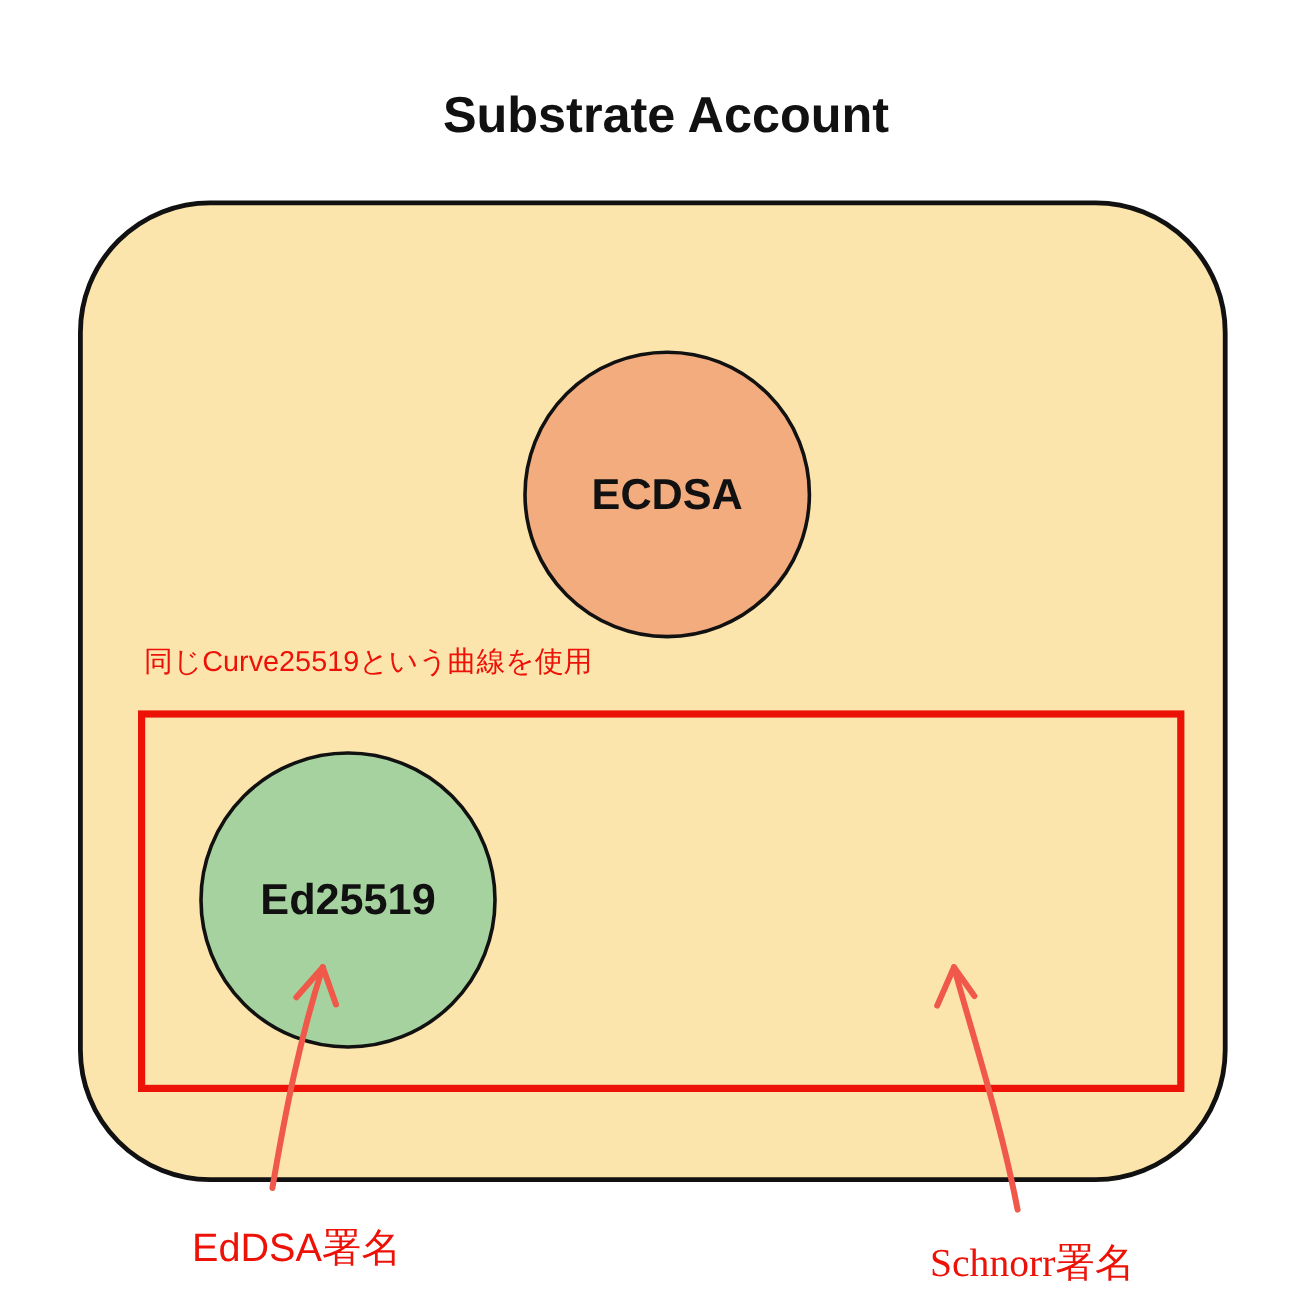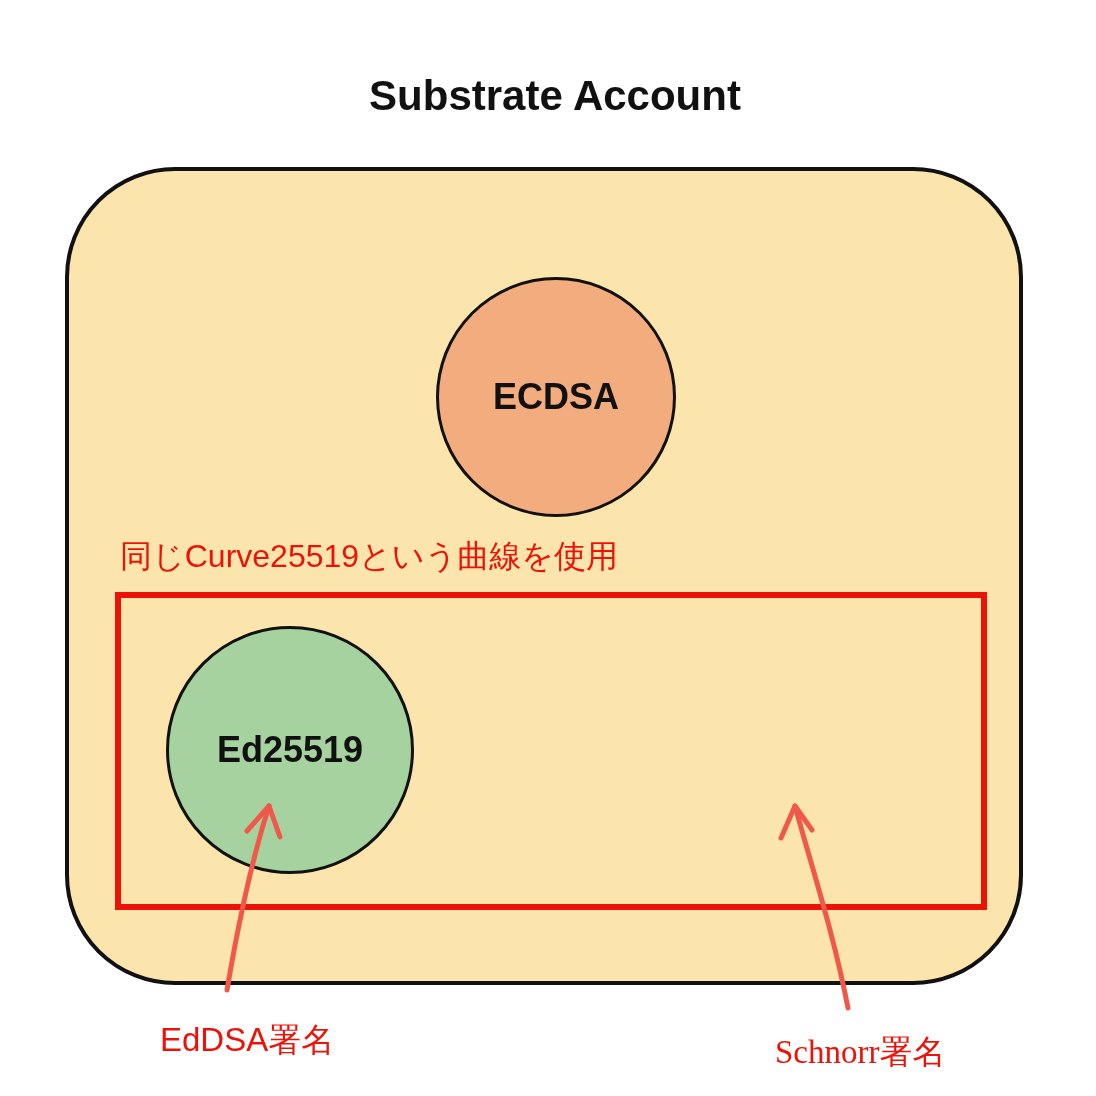--- a/index.html
+++ b/index.html
@@ -44,21 +44,21 @@
     box-sizing: border-box;
     display: flex;
     align-items: center;
     justify-content: center;
     font-weight: bold;
     font-size: 36px;
     color: #111111;
   }
   .circle-ecdsa {
     left: 436px;
-    top: 277px;
+    top: 292px;
     width: 240px;
     height: 240px;
     background: #F2AC7E;
     justify-content: center;
   }
   .circle-ed25519 {
     left: 166px;
     top: 626px;
     width: 248px;
     height: 248px;
@@ -69,21 +69,21 @@
     left: 690px;
     top: 626px;
     width: 248px;
     height: 248px;
     background: #B7CCC2;
   }
   .curve-note {
     position: absolute;
     left: 120px;
     top: 535px;
-    font-size: 32px;
+    font-size: 24px;
     color: #ED1208;
     white-space: nowrap;
   }
   .curve-rect {
     position: absolute;
     left: 115px;
     top: 592px;
     width: 872px;
     height: 318px;
     border: 6px solid #ED1208;

